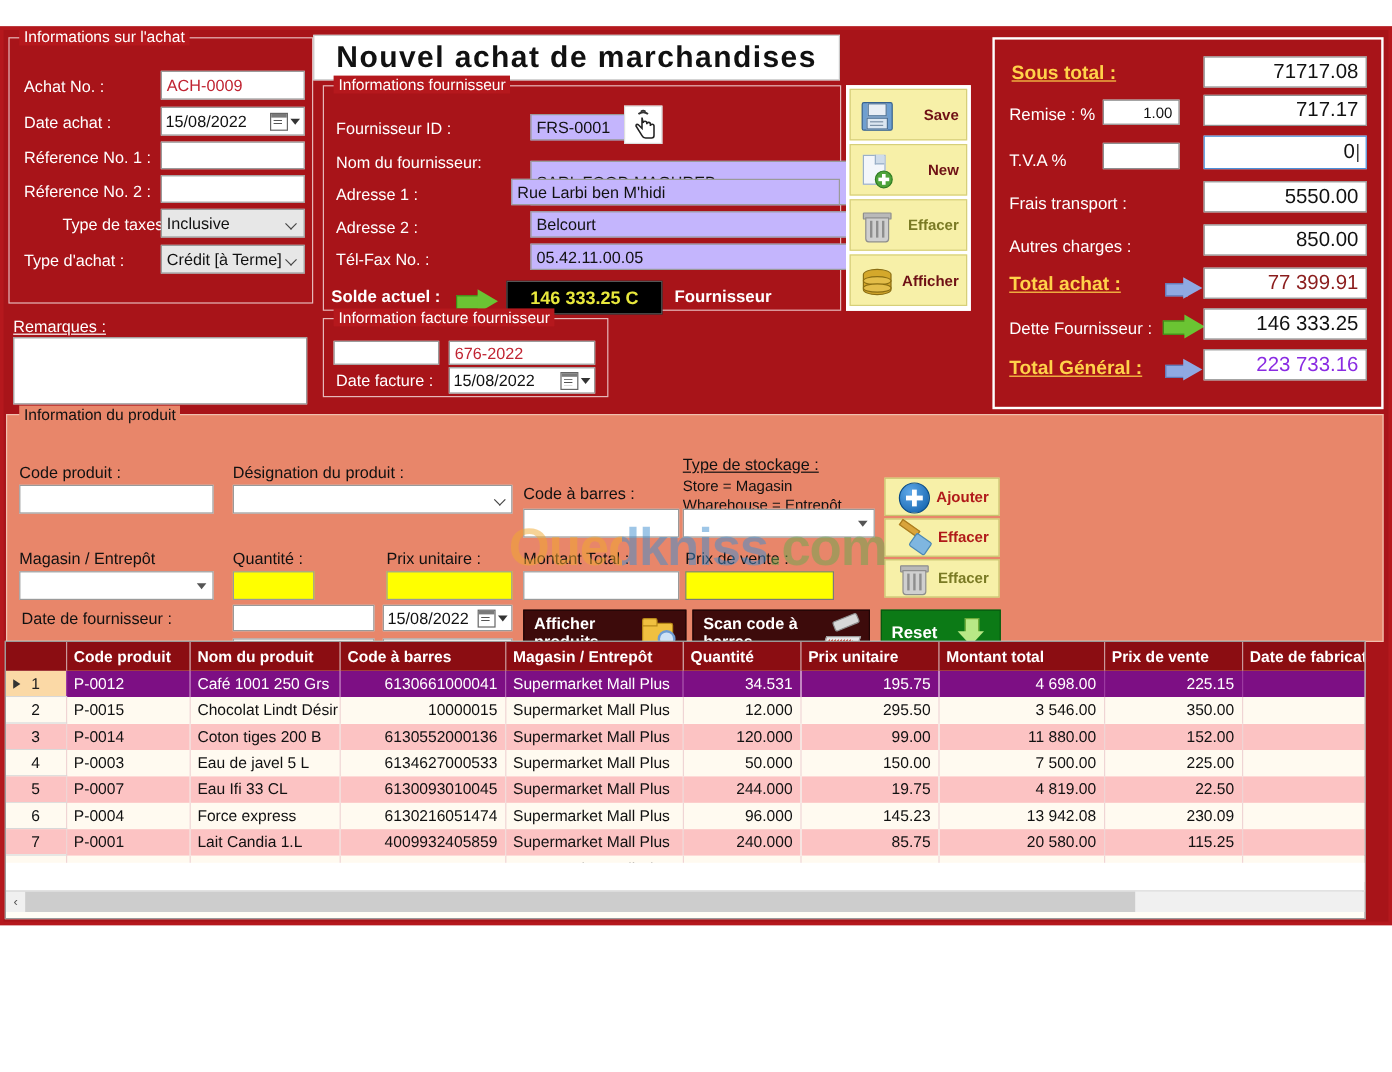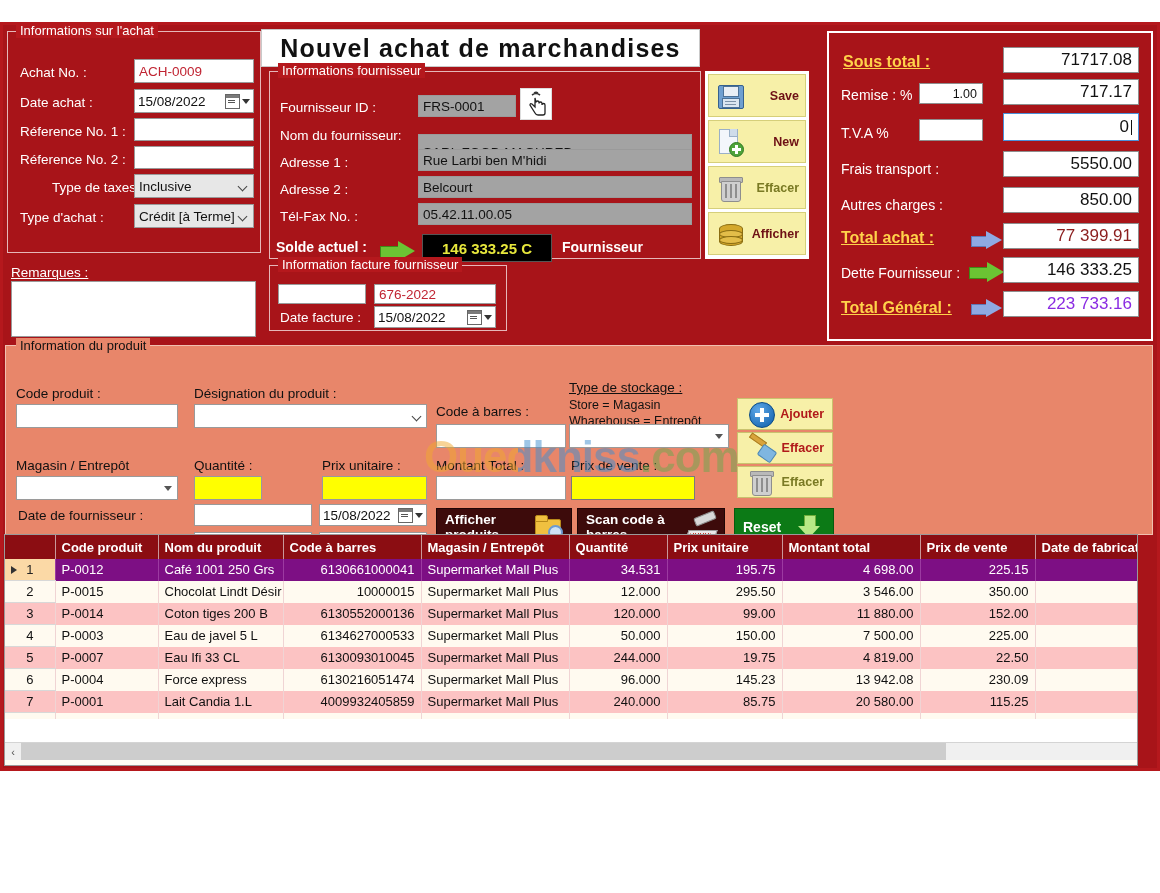--- a/index.html
+++ b/index.html
@@ -24,21 +24,21 @@
   
   .grp{position:absolute;border:1px solid #e6b7b9;box-sizing:border-box;}
   .grp>.cap{position:absolute;top:-9px;left:8px;background:#b5181d;padding:0 4px;
     font-size:13px;color:#ffffff;white-space:nowrap;}
 
   .lbl{position:absolute;font-size:13.5px;color:#ffffff;white-space:nowrap;}
   .lbl-b{font-weight:bold;}
 
   .fld{position:absolute;background:#ffffff;border:1px solid #9a9a9a;box-sizing:border-box;
     font-size:13.5px;color:#111;display:flex;align-items:center;padding:0 4px;white-space:nowrap;overflow:hidden;}
-  .fld.ro{background:#a3a3a3;}
+  .fld.ro{background:#c4b5fd;margin-left:24px;}
   .fld.red{color:#c02432;}
 
   .combo{position:absolute;background:#e7e7e7;border:1px solid #9a9a9a;box-sizing:border-box;
     font-size:13.5px;color:#111;display:flex;align-items:center;padding:0 4px;white-space:nowrap;}
   .combo .cv{flex:1;overflow:hidden;}
   .chev{width:11px;height:11px;flex:none;position:relative;}
   .chev:after{content:"";position:absolute;left:1px;top:2px;width:6px;height:6px;
     border-right:1.6px solid #444;border-bottom:1.6px solid #444;transform:rotate(45deg);}
 
   .dtp{position:absolute;background:#ffffff;border:1px solid #9a9a9a;box-sizing:border-box;
@@ -250,21 +250,21 @@
           <path d="M11 6 q4 -3 8 0" fill="none" stroke="#333" stroke-width="1.6"></path>
           <path d="M13 4 q2 -1.5 4 0" fill="none" stroke="#333" stroke-width="1.4"></path>
           <path d="M14 9 v9 l-3 -3 q-2 -1 -2 1 l5 8 q1 2 3 2 h5 q2 0 2 -2 v-8 q0 -1.5 -1.5 -1.5 t-1.5 1.5 v-1.5 q0 -1.5 -1.5 -1.5 t-1.5 1.5 v-1 q0 -1.5 -1.5 -1.5 t-1.5 1.5 z" fill="#fff" stroke="#222" stroke-width="1.3"></path>
         </svg>
       </div>
 
       <span class="lbl" style="left:10px;top:56px;">Nom du fournisseur:</span>
       <div class="fld ro" style="left:148px;top:62px;width:274px;height:37px;">SARL FOOD MAGHREB</div>
 
       <span class="lbl" style="left:10px;top:83px;">Adresse 1 :</span>
-      <div class="fld ro" style="left:148px;top:77px;width:274px;height:22px;">Rue Larbi ben M'hidi</div>
+      <div class="fld ro" style="left:132px;top:77px;width:274px;height:22px;">Rue Larbi ben M'hidi</div>
 
       <span class="lbl" style="left:10px;top:110px;">Adresse 2  :</span>
       <div class="fld ro" style="left:148px;top:104px;width:274px;height:22px;">Belcourt</div>
 
       <span class="lbl" style="left:10px;top:137px;">Tél-Fax No. :</span>
       <div class="fld ro" style="left:148px;top:131px;width:274px;height:22px;">05.42.11.00.05</div>
 
       <span class="lbl lbl-b" style="left:6px;top:167px;font-size:14px;">Solde actuel :</span>
       <span class="arrow-g" style="left:110px;top:169px;">
           <i class="shaft"></i>

